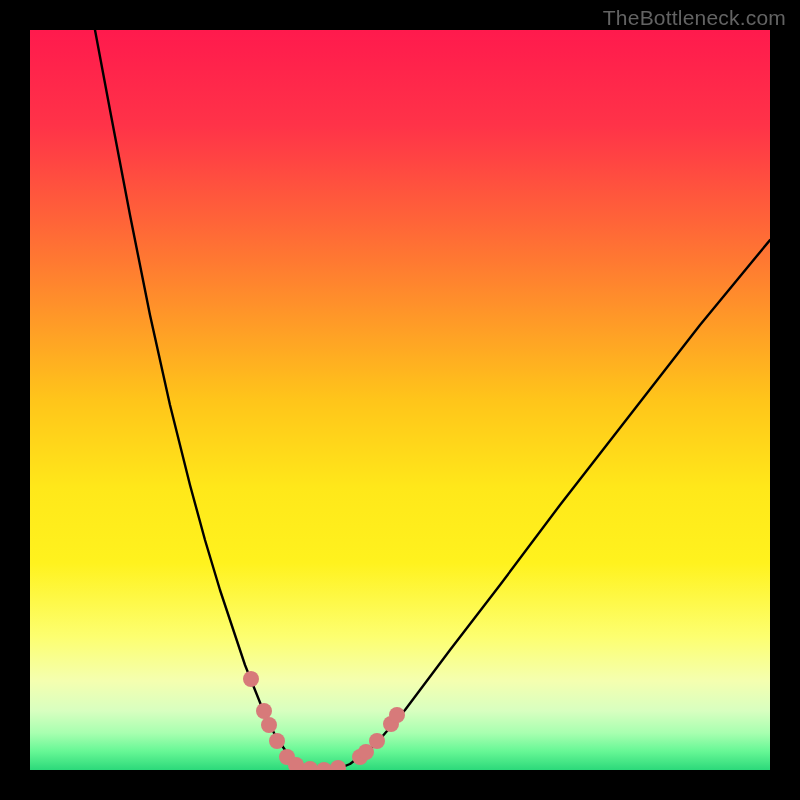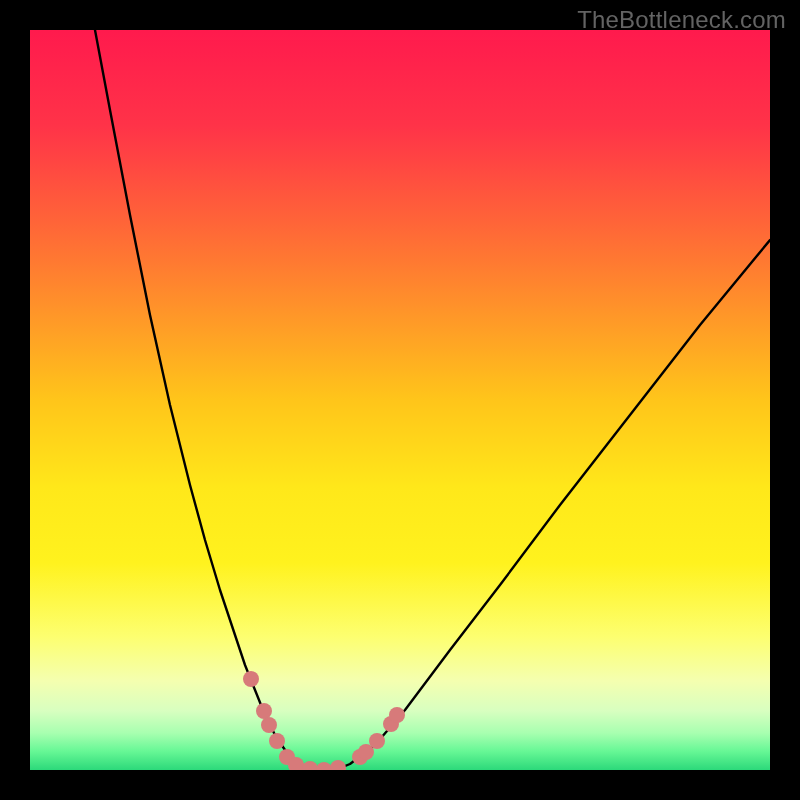--- a/index.html
+++ b/index.html
@@ -31,21 +31,21 @@
     position: absolute;
     left: 0;
     top: 0;
     width: 100%;
     height: 100%;
   }
   .watermark {
     position: absolute;
     top: 6px;
     right: 14px;
-    font-size: 24px;
+    font-size: 21px;
     font-weight: 400;
     color: #636363;
     letter-spacing: 0.2px;
   }
   svg.curve {
     position: absolute;
     left: 0;
     top: 0;
     width: 740px;
     height: 740px;

